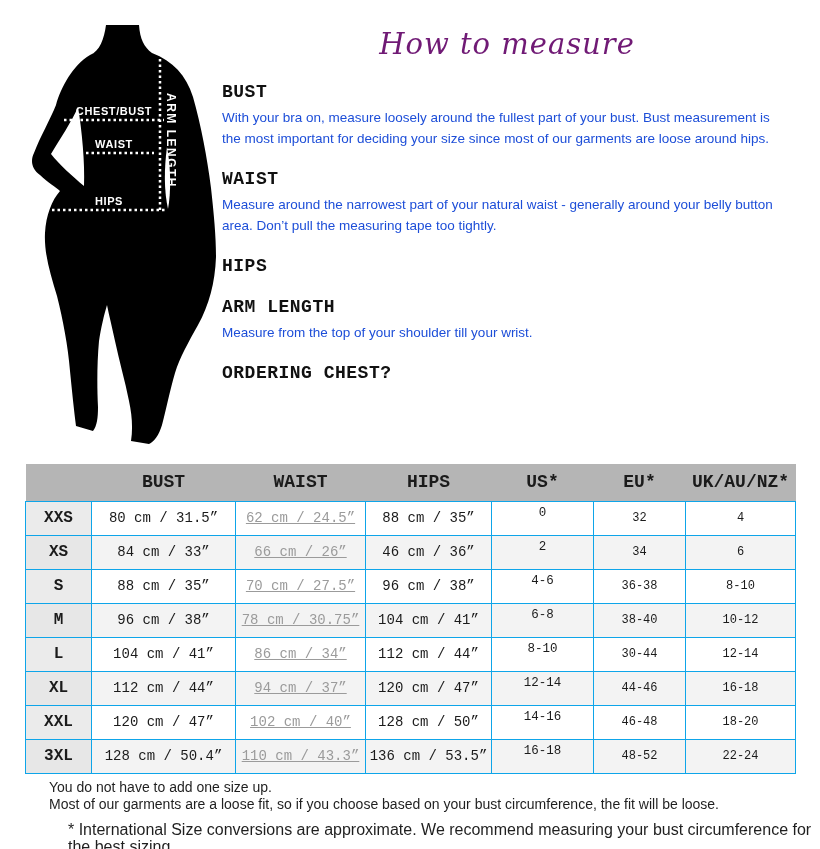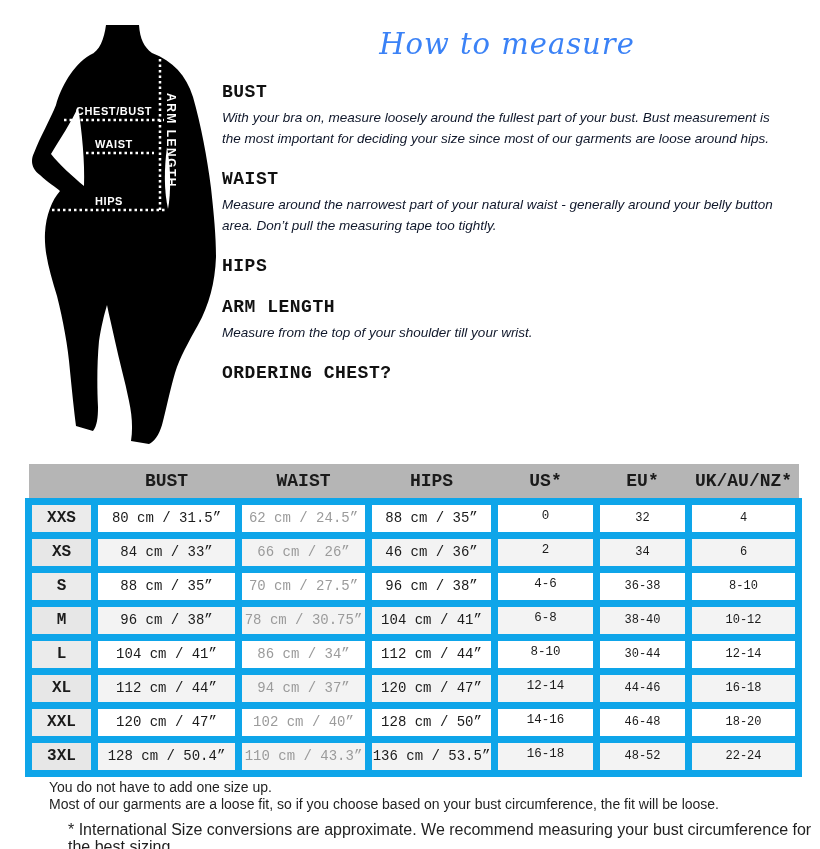--- a/index.html
+++ b/index.html
@@ -43,41 +43,40 @@
     position: absolute;
     left: 222px;
     top: 26px;
     width: 570px;
   }
   .page-title {
     font-family: "DejaVu Serif", serif;
     font-style: italic;
     font-size: 29px;
     line-height: 36px;
-    color: #3b82f6;
+    color: #701a75;
     text-align: center;
     letter-spacing: 1px;
   }
   .section { margin-top: 19px; }
   .section:first-of-type { margin-top: 9px; }
   .section-heading {
     font-family: "Liberation Mono", monospace;
     font-weight: bold;
     font-size: 18px;
     line-height: 22px;
     color: #111111;
     letter-spacing: 0.5px;
   }
   .section-body {
     margin-top: 4px;
     font-size: 13.5px;
     line-height: 21px;
-    color: #0f172a;
+    color: #1d4ed8;
     max-width: 568px;
-    font-style: italic;
   }
 
   
   .size-table {
     position: absolute;
     left: 25px;
     top: 464px;
     width: 770px;
     border-collapse: collapse;
     font-family: "Liberation Mono", monospace;
@@ -94,36 +93,36 @@
     background: #b5b5b5;
     height: 37px;
     font-size: 18px;
     font-weight: bold;
     color: #1b1b1b;
     text-align: center;
     vertical-align: middle;
     border: none;
   }
   .size-table tbody td {
-    border: 7px solid #0ea5e9;
+    border: 1px solid #0ea5e9;
     height: 34px;
     text-align: center;
     vertical-align: middle;
     font-size: 14px;
     color: #1b1b1b;
     background: #ffffff;
   }
   .size-table tbody tr:nth-child(even) td { background: #f3f3f3; }
   .size-table tbody td.cell-size {
     background: #ebebeb;
     font-weight: bold;
     font-size: 16px;
   }
   .size-table tbody tr:nth-child(even) td.cell-size { background: #e7e7e7; }
-  .size-table tbody td.cell-waist { color: #9b9b9b; }
+  .size-table tbody td.cell-waist { color: #9b9b9b; text-decoration: underline; }
   .size-table tbody td.cell-us {
     vertical-align: top;
     padding-top: 4px;
     font-size: 12.5px;
   }
   .size-table tbody td.cell-eu,
   .size-table tbody td.cell-uk { font-size: 12px; }
 
   
   .footer-block {

